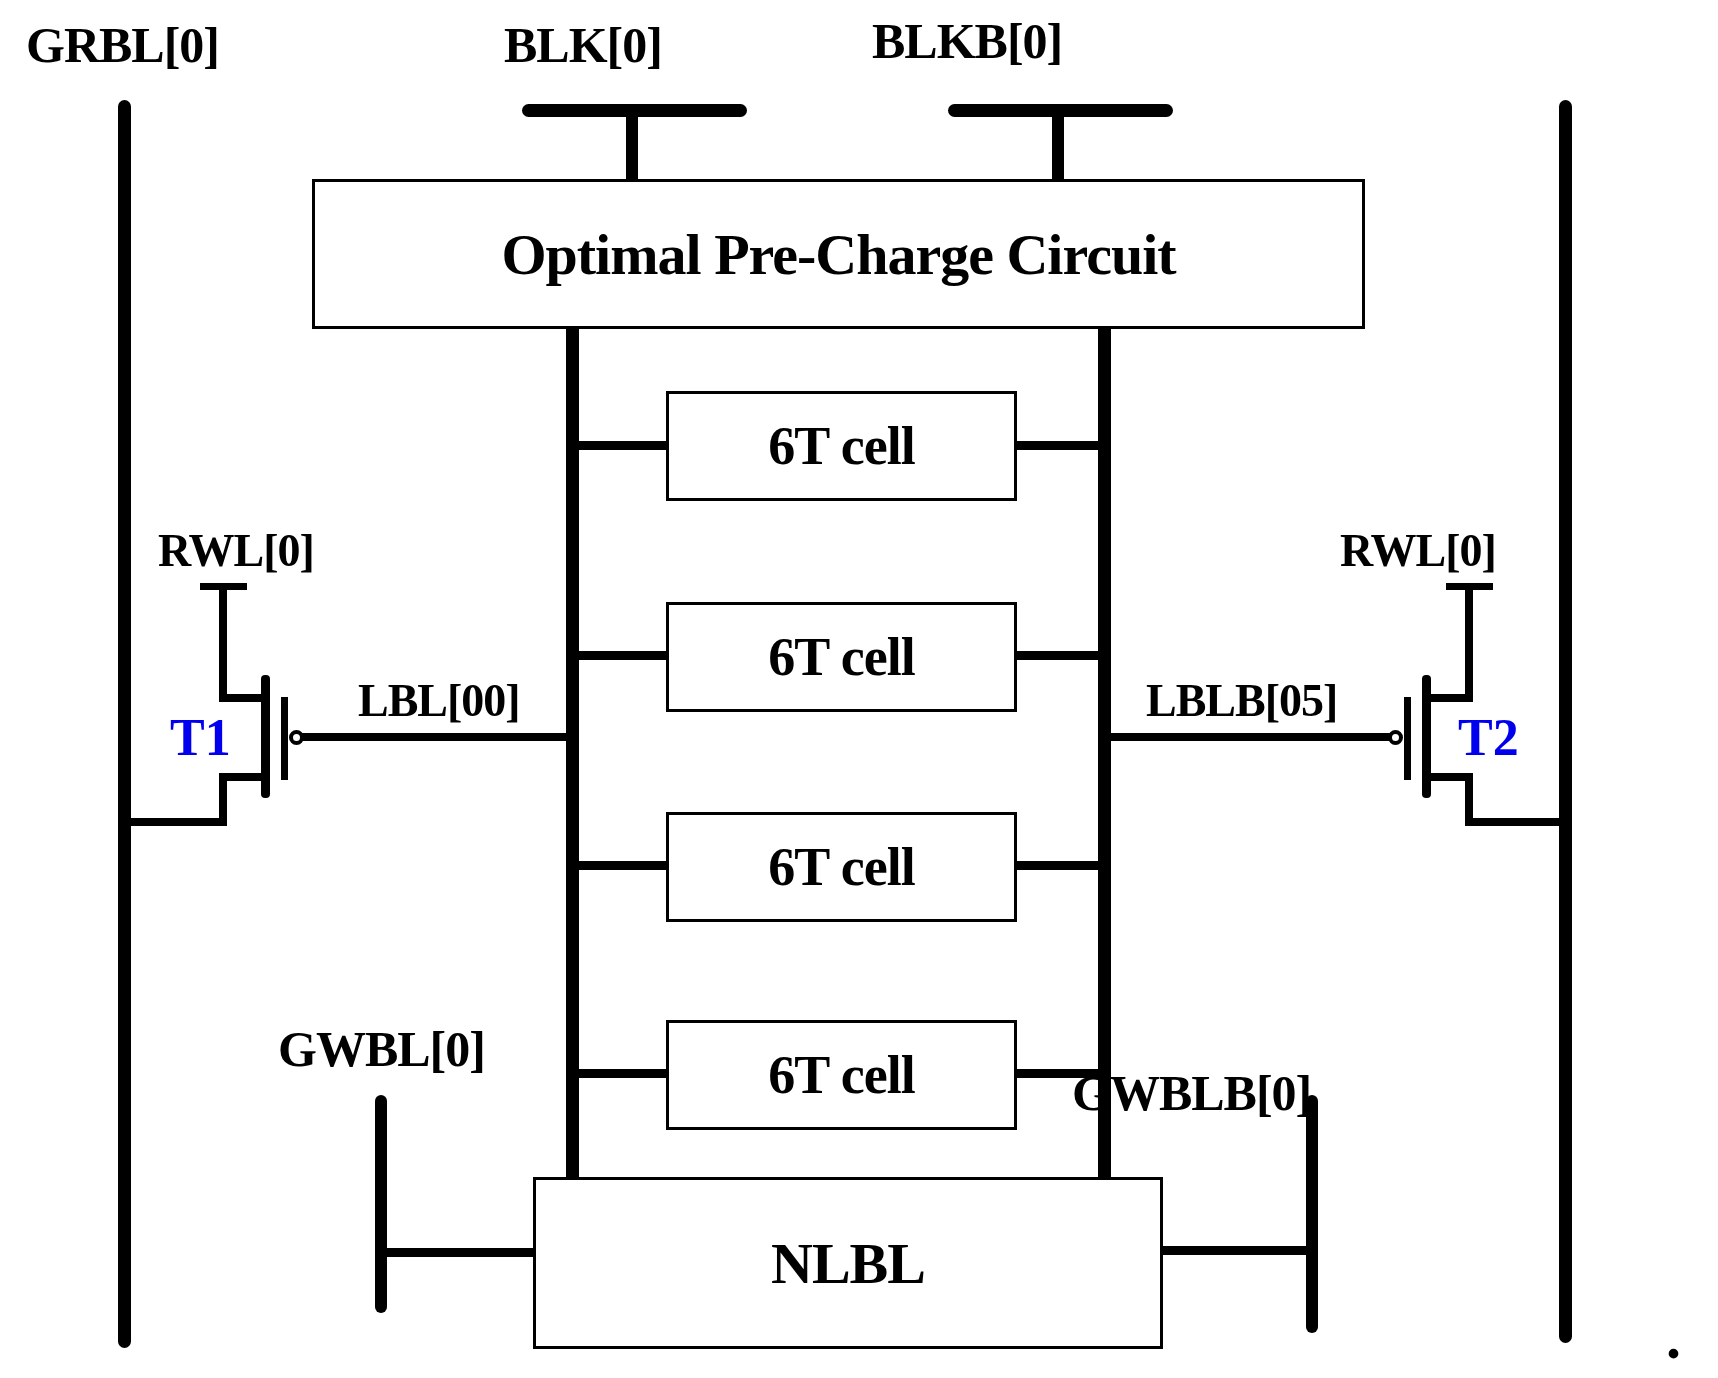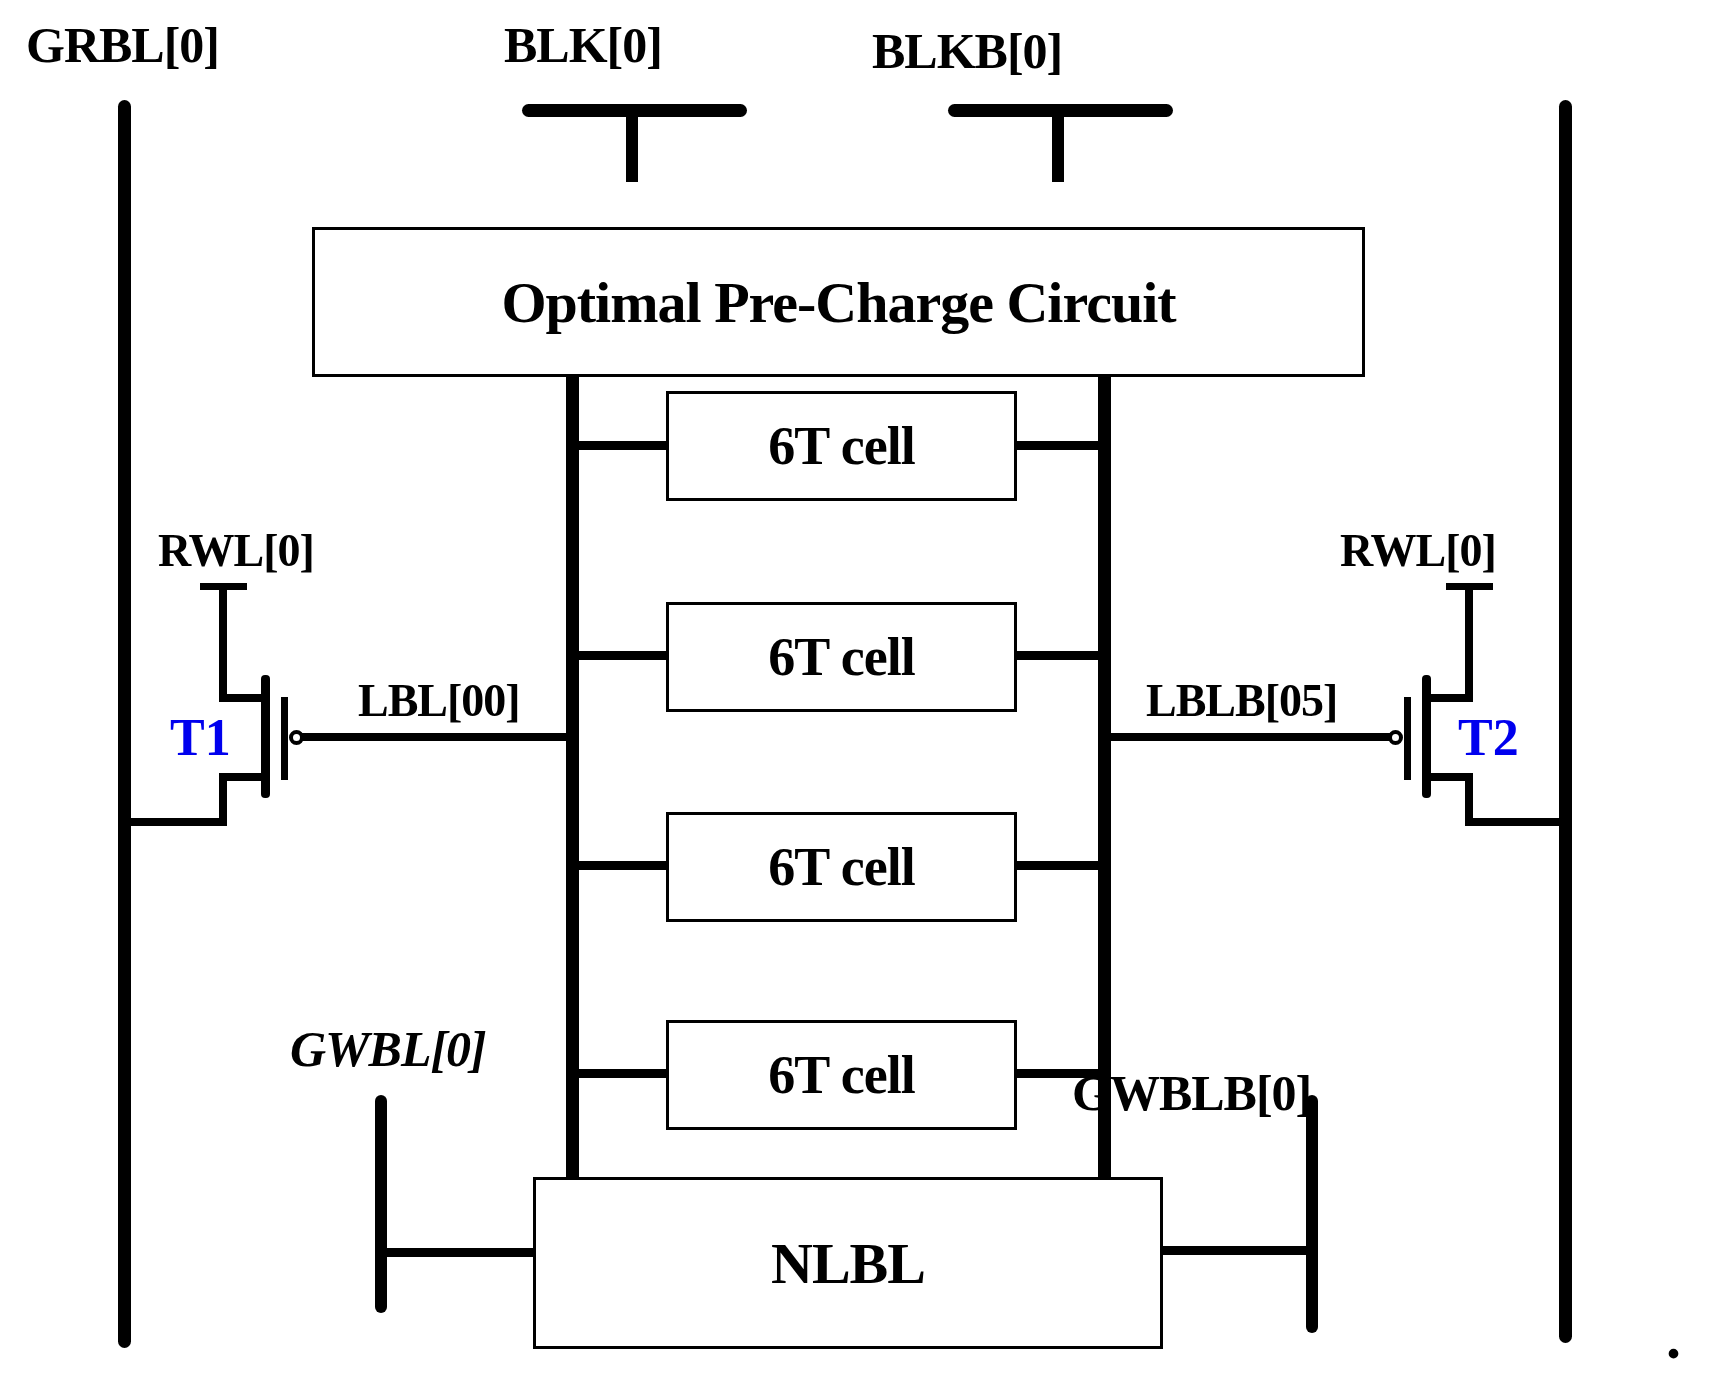--- a/index.html
+++ b/index.html
@@ -49,21 +49,21 @@
   <div class="wire cap" style="left:1559px;top:100px;width:13px;height:1243px;"></div>
 
   <div class="wire" style="left:566px;top:328px;width:13px;height:849px;"></div>
   <div class="wire" style="left:1098px;top:328px;width:13px;height:849px;"></div>
 
   <div class="wire cap" style="left:522px;top:104px;width:225px;height:13px;"></div>
   <div class="wire" style="left:626px;top:110px;width:12px;height:72px;"></div>
   <div class="wire cap" style="left:948px;top:104px;width:225px;height:13px;"></div>
   <div class="wire" style="left:1052px;top:110px;width:12px;height:72px;"></div>
 
-  <div class="box" style="left:312px;top:179px;width:1053px;height:150px;margin-top:48px;">
+  <div class="box" style="left:312px;top:179px;width:1053px;height:150px;">
     <span class="boxtext">Optimal Pre-Charge Circuit</span>
   </div>
 
   <div class="wire" style="left:572px;top:441px;width:95px;height:9px;"></div>
   <div class="wire" style="left:1016px;top:441px;width:89px;height:9px;"></div>
   <div class="box" style="left:666px;top:391px;width:351px;height:110px;">
     <span class="celltext">6T cell</span>
   </div>
 
   <div class="wire" style="left:572px;top:651px;width:95px;height:9px;"></div>
@@ -110,29 +110,29 @@
   <div class="wire" style="left:1422px;top:675px;width:9px;height:123px;border-radius:4px;"></div>
   <div class="wire" style="left:1404px;top:697px;width:7px;height:83px;"></div>
   <div class="bubble" style="left:1388px;top:730px;"></div>
   <div class="wire" style="left:1111px;top:733px;width:279px;height:8px;"></div>
   <div class="wire" style="left:1428px;top:773px;width:45px;height:8px;"></div>
   <div class="wire" style="left:1465px;top:773px;width:8px;height:53px;"></div>
   <div class="wire" style="left:1465px;top:818px;width:101px;height:8px;"></div>
 
   <div class="lbl fs50" style="left:26px;top:20px;">GRBL[0]</div>
   <div class="lbl fs50" style="left:504px;top:20px;">BLK[0]</div>
-  <div class="lbl fs50" style="left:872px;top:26px;text-align:center;">BLKB[0]</div>
+  <div class="lbl fs50" style="left:872px;top:16px;text-align:center;">BLKB[0]</div>
 
   <div class="lbl fs46" style="left:158px;top:528px;">RWL[0]</div>
   <div class="lbl fs46" style="left:1340px;top:528px;">RWL[0]</div>
 
   <div class="lbl fs46" style="left:358px;top:678px;">LBL[00]</div>
   <div class="lbl fs46" style="left:1146px;top:678px;">LBLB[05]</div>
 
   <div class="tlabel" style="left:170px;top:712px;">T1</div>
   <div class="tlabel" style="left:1458px;top:712px;">T2</div>
 
-  <div class="lbl fs50" style="left:290px;top:1024px;font-style:italic;">GWBL[0]</div>
+  <div class="lbl fs50" style="left:278px;top:1024px;">GWBL[0]</div>
   <div class="lbl fs50" style="left:1072px;top:1024px;margin-top:44px;">GWBLB[0]</div>
 
   <div class="dot" style="left:1666px;top:1308px;">.</div>
 
 </div>
 
 </body></html>

